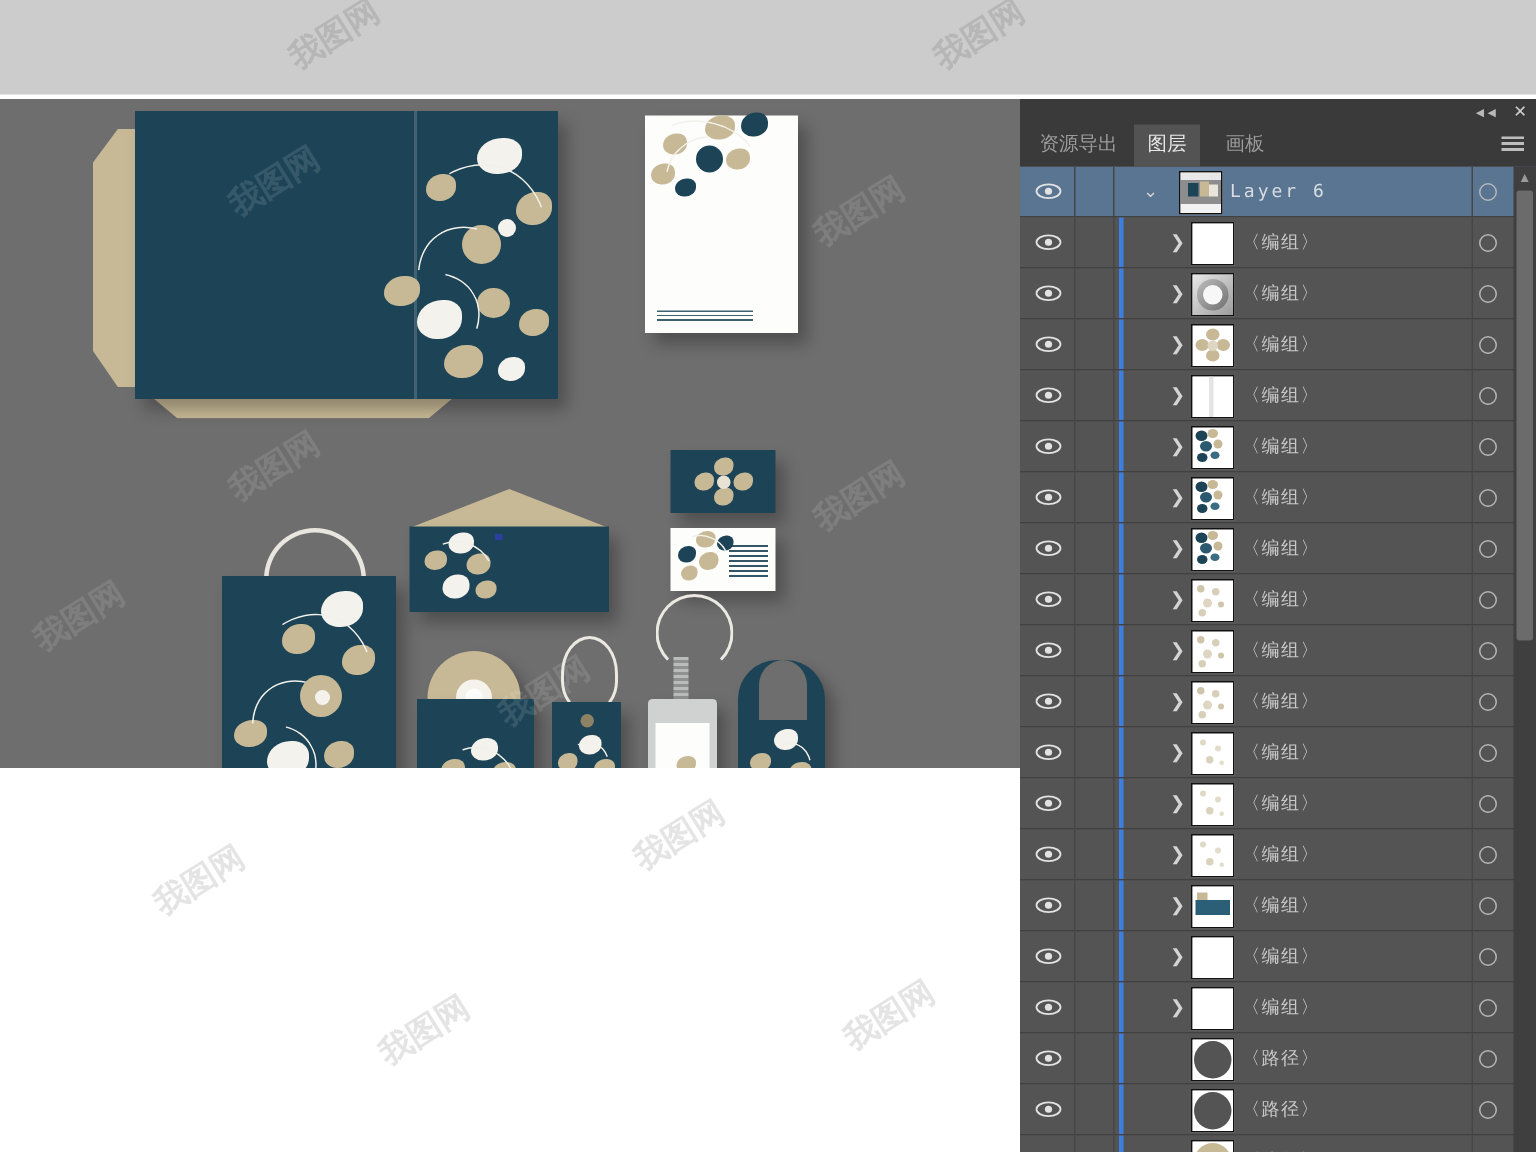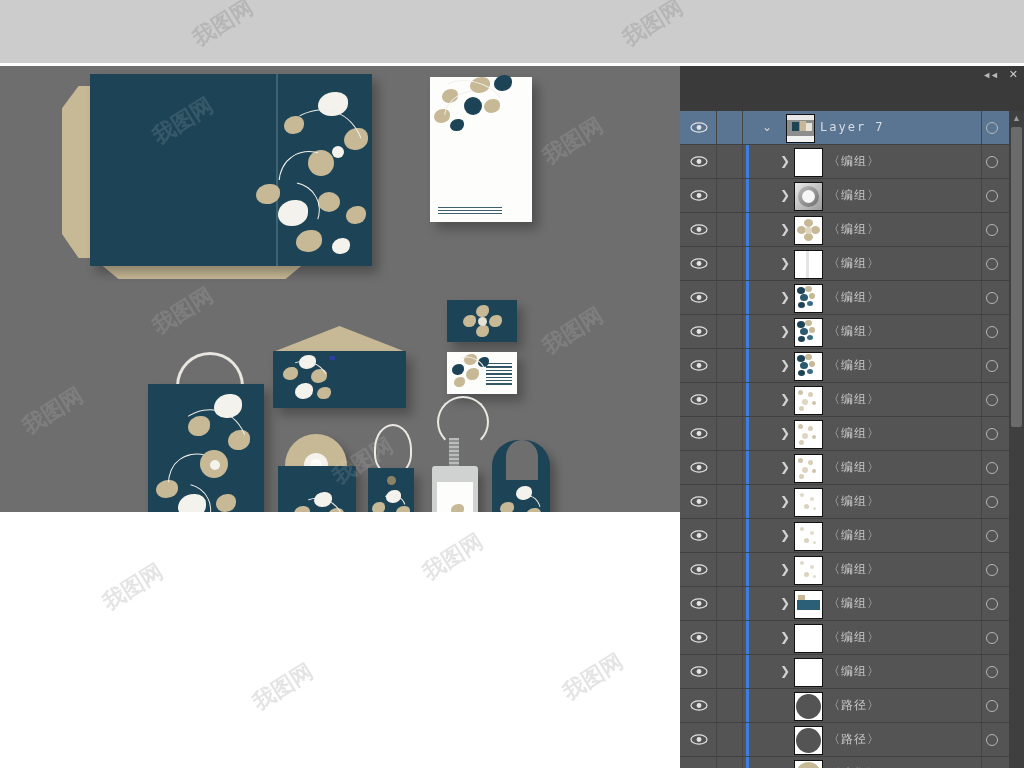--- a/index.html
+++ b/index.html
@@ -315,41 +315,47 @@
     <div class="wm" style="left:560px;top:150px;">我图网</div>
   </div>
 
   <div class="panel">
 
     <div class="panel-topbar">
       <span class="collapse-ic">◄◄</span>
       <span class="close-ic">✕</span>
     </div>
 
+    <div class="tabs">
+      <div class="tab" style="left:4px;">资源导出</div>
+      <div class="tab active" style="left:76px;">图层</div>
+      <div class="tab" style="left:128px;">画板</div>
+      <div class="menu-ic"></div>
+    </div>
 
     <div class="layerlist" id="layerlist">
         <div class="row sel">
           <span class="eye">
             <svg width="18" height="11" viewBox="0 0 18 11">
               <ellipse cx="9" cy="5.5" rx="8" ry="4.6" fill="none" stroke="#e2e2e2" stroke-width="1.2"></ellipse>
               <circle cx="9" cy="5.5" r="2.4" fill="#e2e2e2"></circle>
             </svg>
           </span>
           <span class="coldiv"></span>
           <span class="coldiv2"></span>
           <span class="chev" style="left:82px;">⌄</span>
           <span class="thumb" style="left:106px;">
             <div style="position:absolute;inset:0;background:#8d8d8d;"></div>
             <div style="position:absolute;left:0;top:0;width:100%;height:5px;background:#e8e8e8;"></div>
             <div style="position:absolute;left:0;bottom:0;width:100%;height:6px;background:#f2f2f2;"></div>
             <div style="position:absolute;left:5px;top:7px;width:7px;height:9px;background:#1d4456;"></div>
             <div style="position:absolute;left:13px;top:6px;width:6px;height:10px;background:#c7b996;"></div>
             <div style="position:absolute;left:19px;top:8px;width:6px;height:8px;background:#e9e5da;"></div>
           </span>
-          <span class="lbl mono" style="left:140px;">Layer 7</span>
+          <span class="lbl mono" style="left:140px;">Layer 6</span>
           <span class="rowdiv"></span>
           <span class="target"></span>
         </div>
         <div class="row">
           <span class="eye">
             <svg width="18" height="11" viewBox="0 0 18 11">
               <ellipse cx="9" cy="5.5" rx="8" ry="4.6" fill="none" stroke="#e2e2e2" stroke-width="1.2"></ellipse>
               <circle cx="9" cy="5.5" r="2.4" fill="#e2e2e2"></circle>
             </svg>
           </span>

